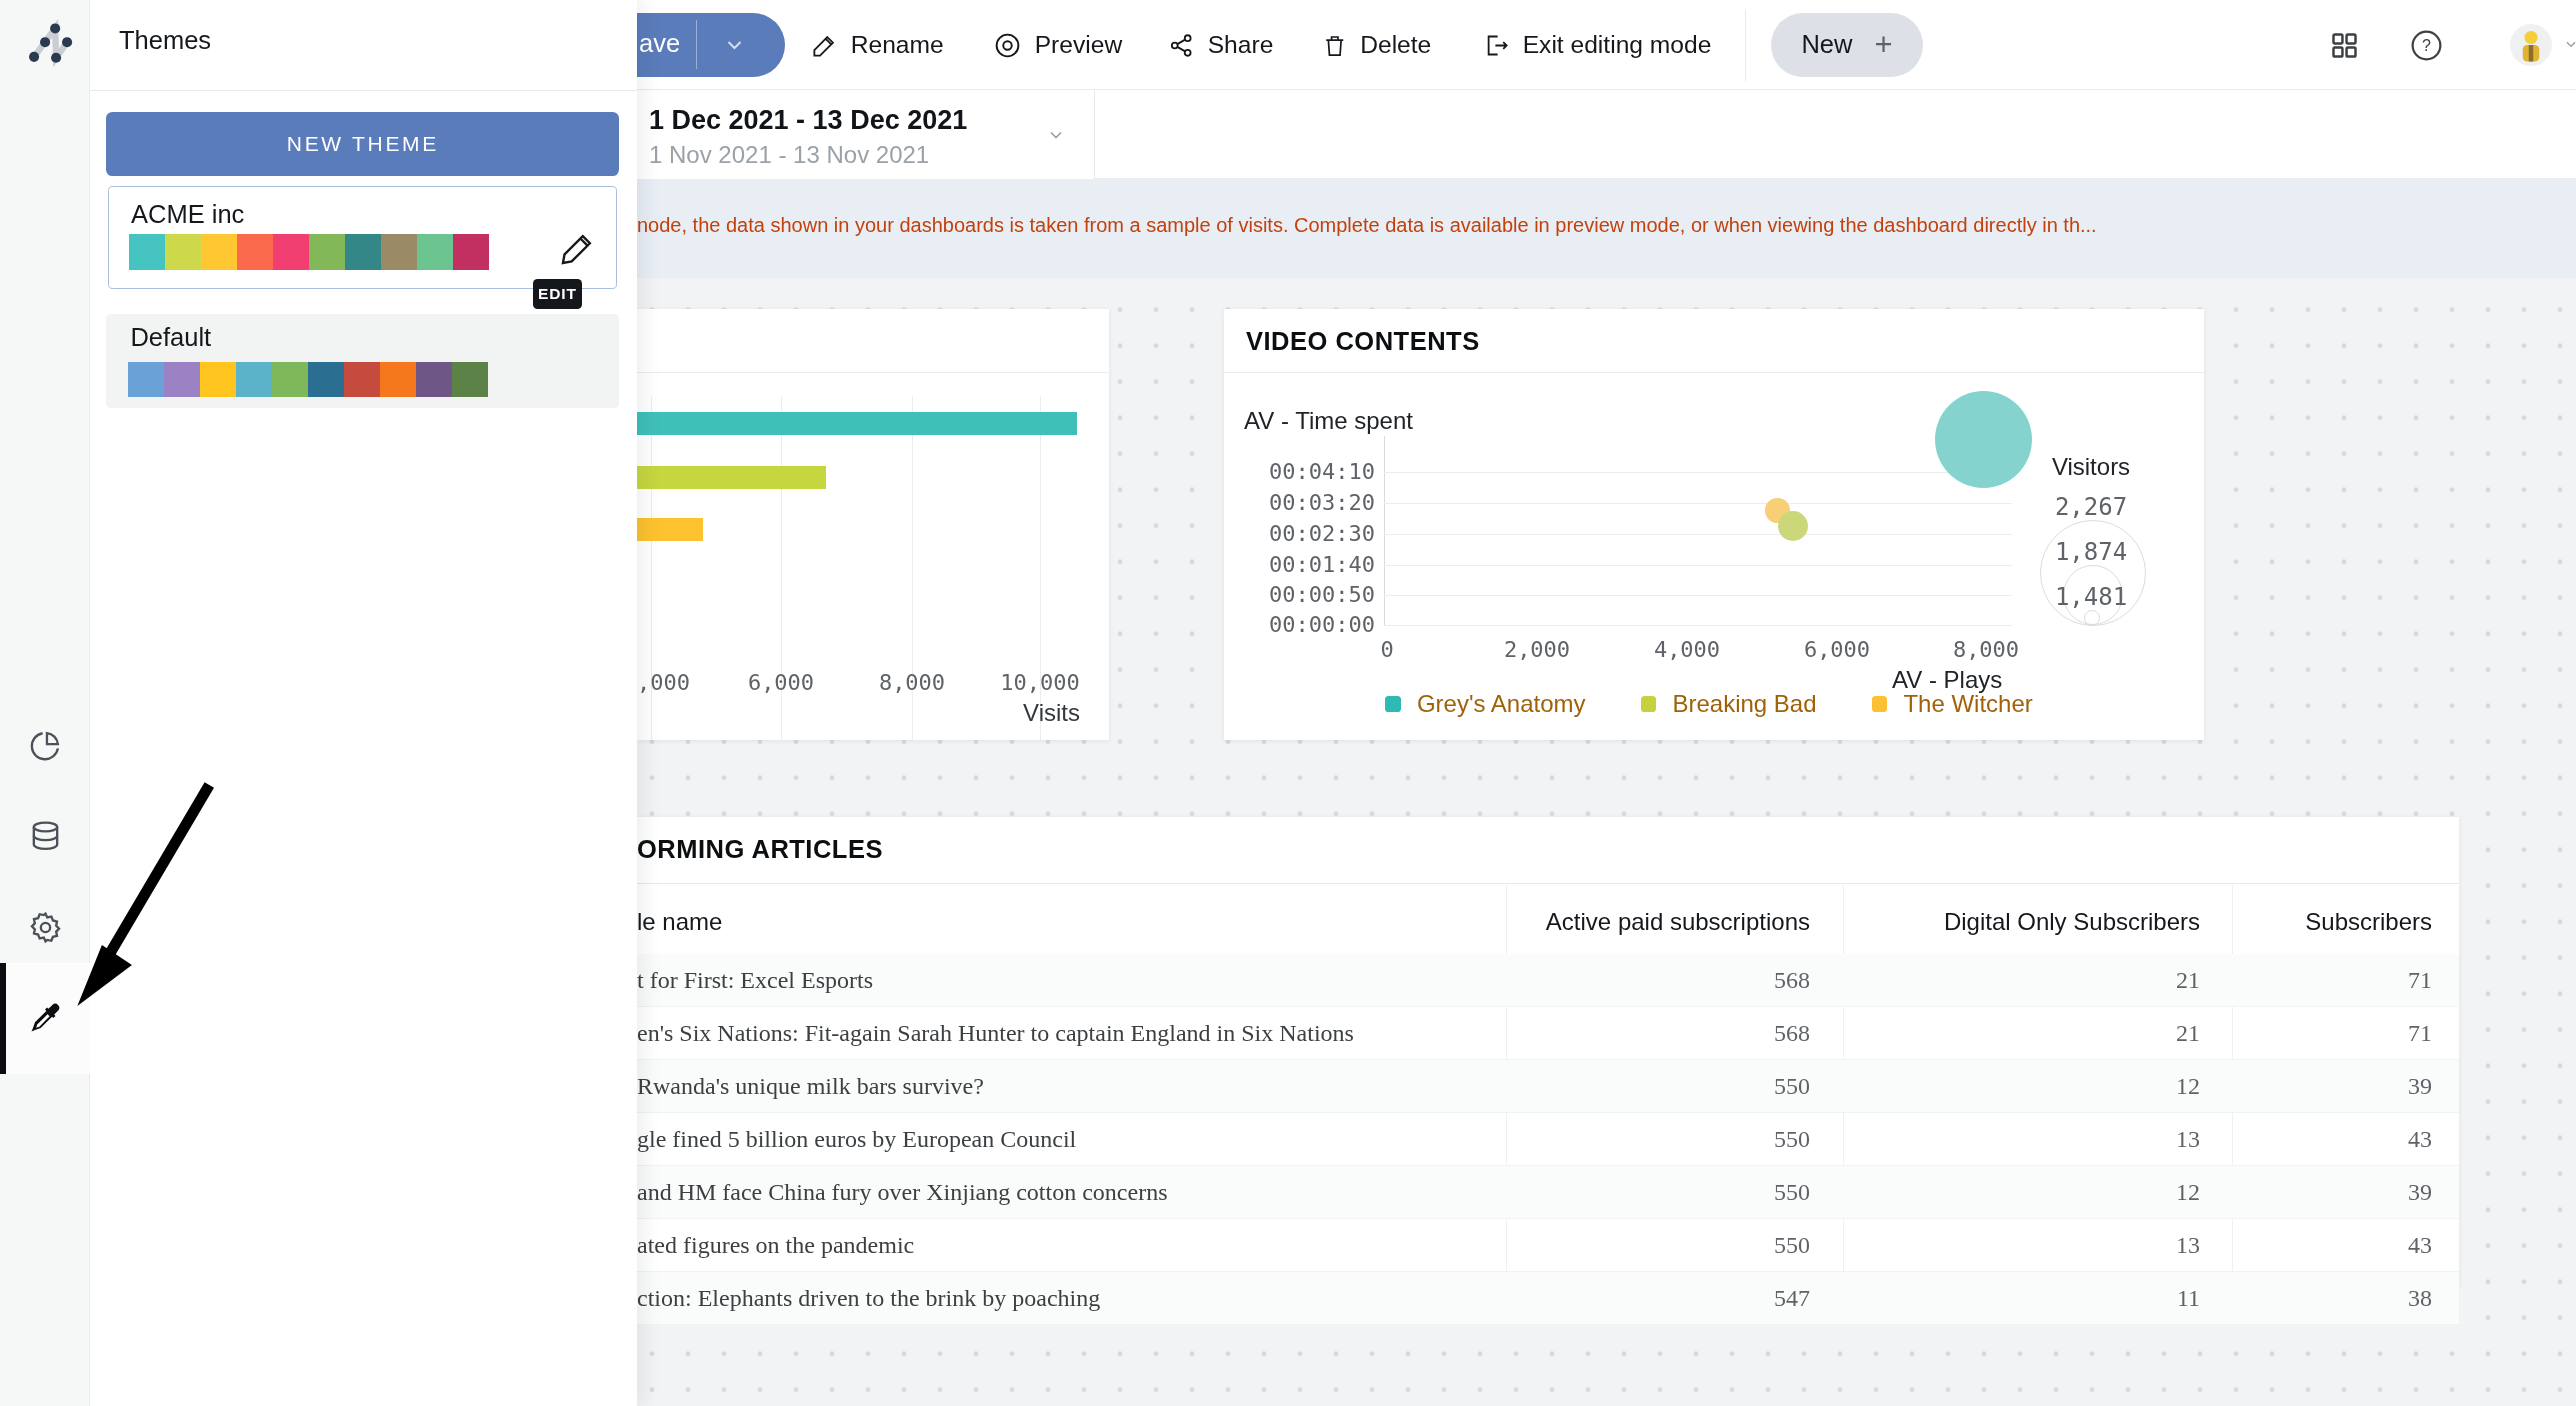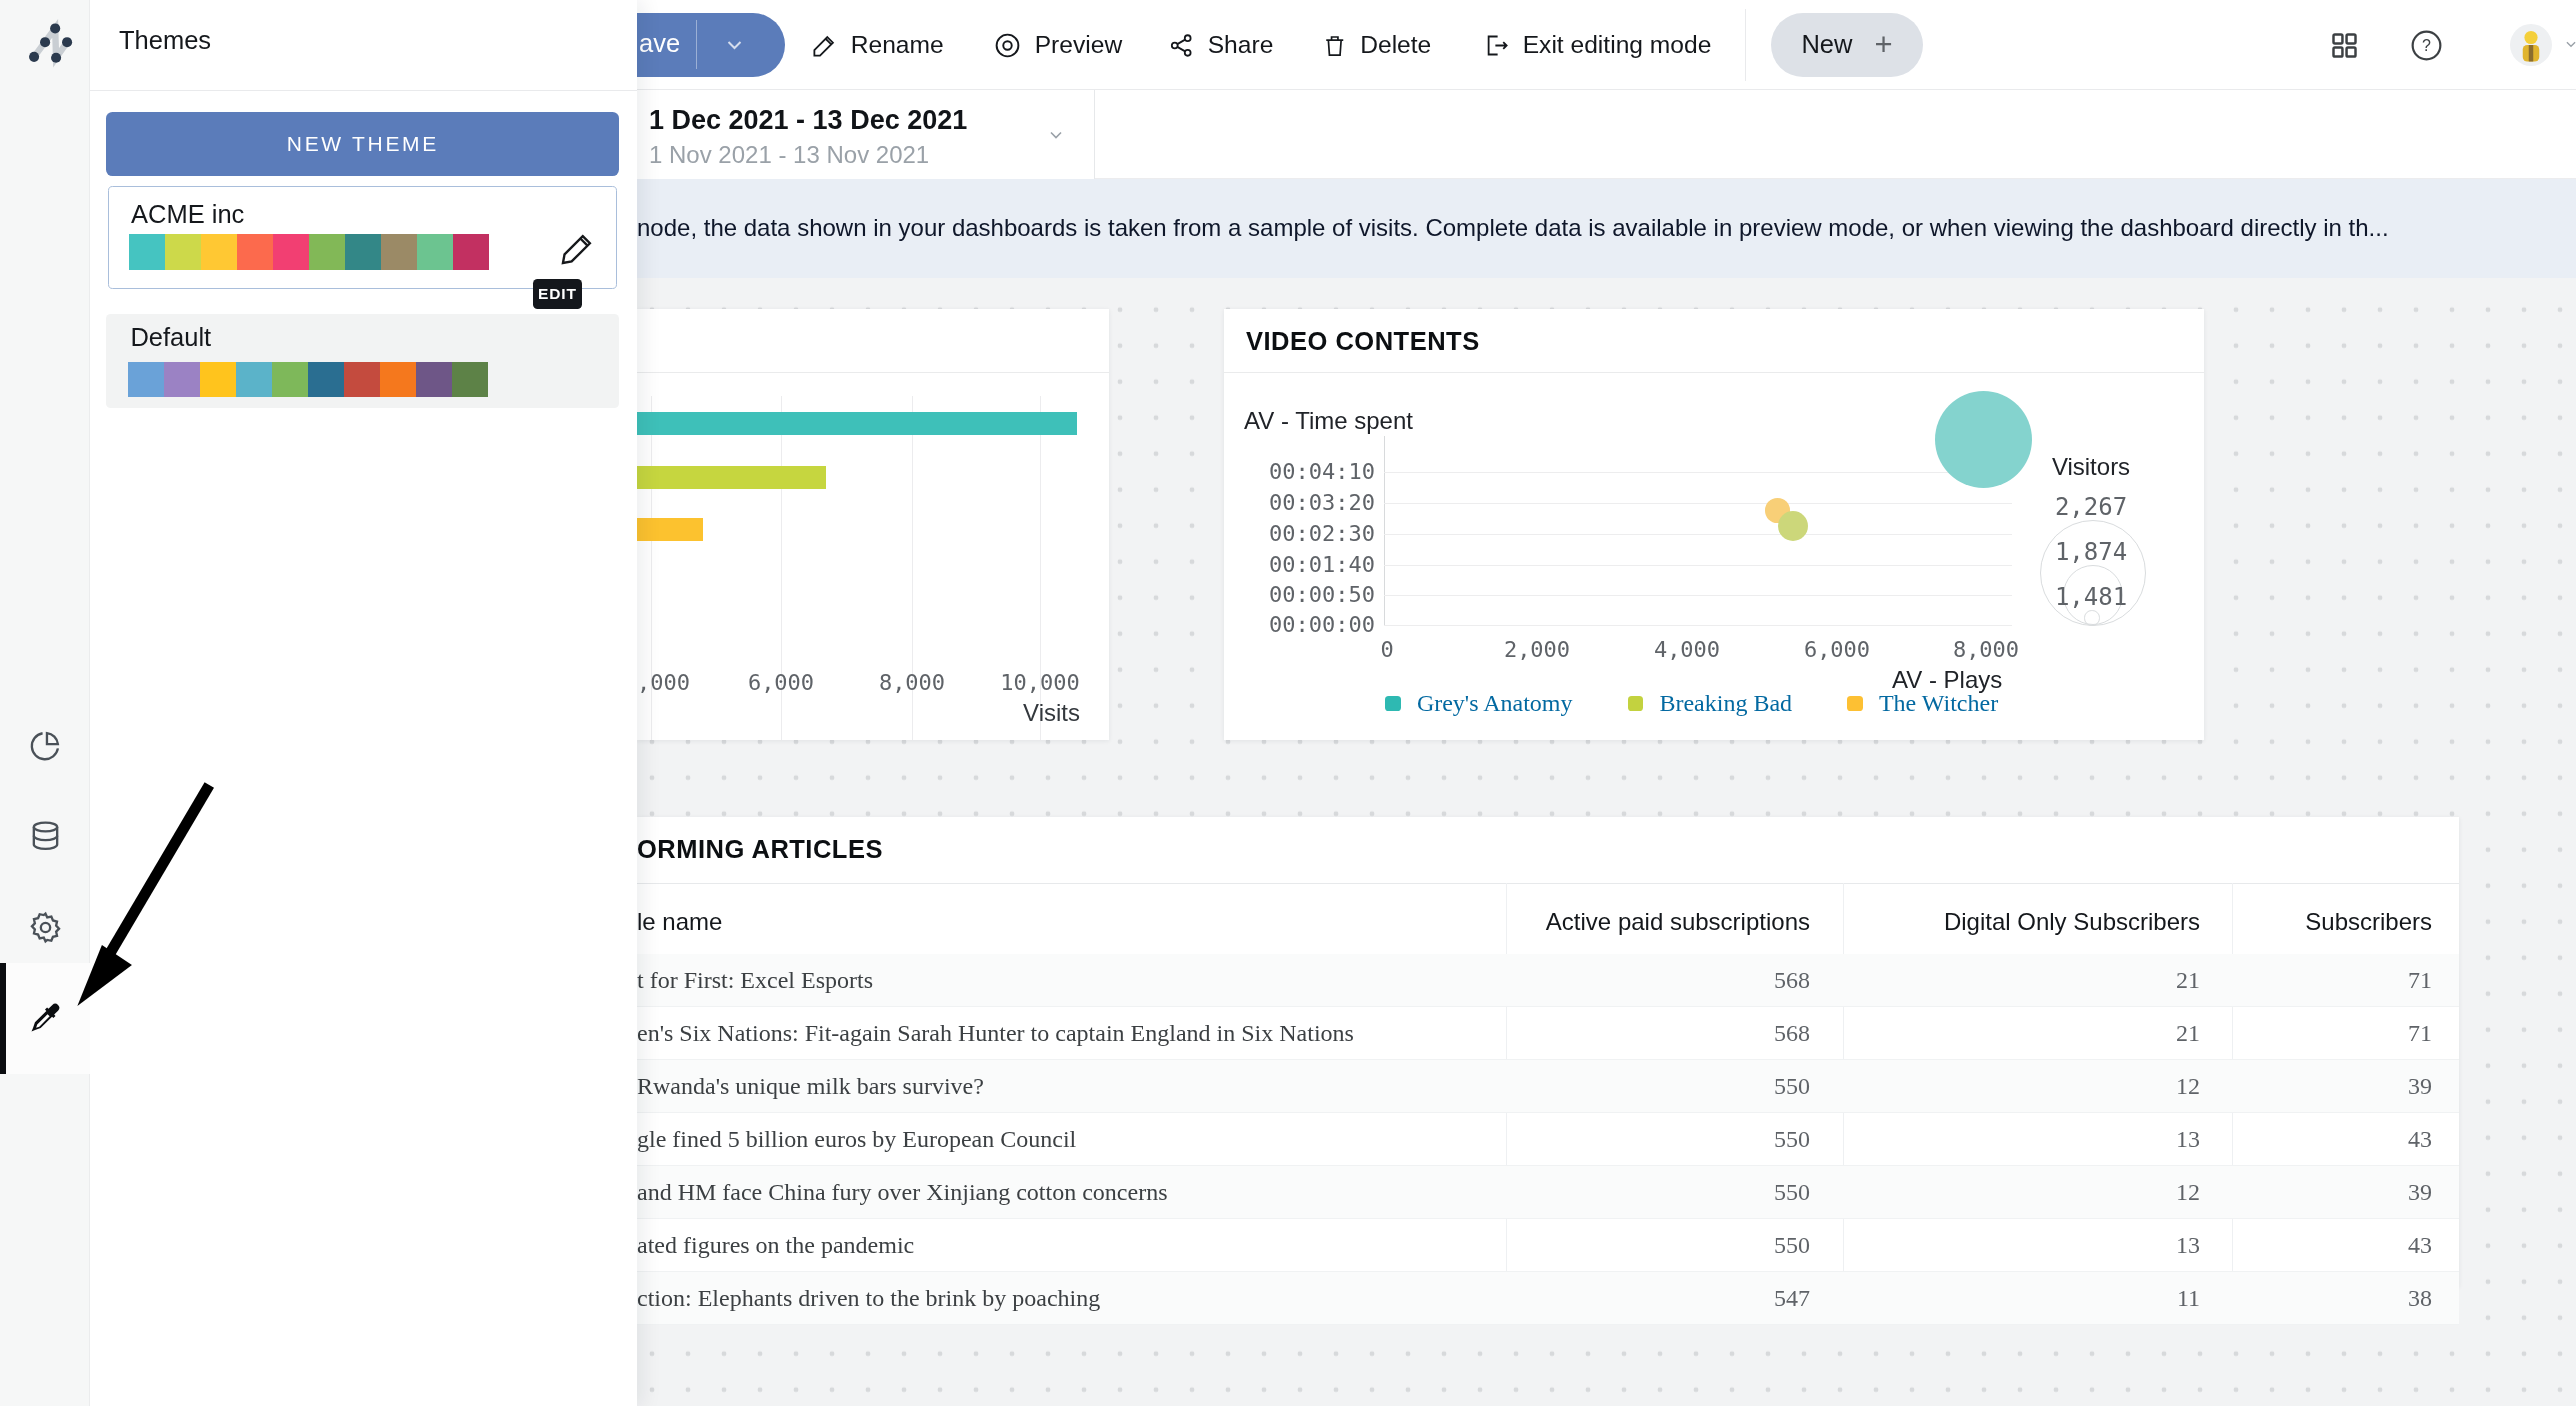--- a/index.html
+++ b/index.html
@@ -39,21 +39,21 @@
   
   .filter-bar { position:absolute; left:0; top:90px; width:2576px; height:89px; background:#fff;
     border-bottom:0.9px solid #ececee; z-index:2; }
   .date-card { position:absolute; left:510px; top:0; width:585px; height:89px; background:#fff;
     border-right:0.9px solid #e6e8ea; cursor:pointer; }
   .date-main { position:absolute; left:139px; top:14.6px; font-size:27px; font-weight:bold; color:#111418; }
   .date-sub  { position:absolute; left:139px; top:51px; font-size:24px; color:#9aa1a8; }
   .date-card svg { position:absolute; left:534px; top:35px; color:#9aa1a8; }
   .notice-bar { position:absolute; left:0; top:179px; width:2576px; height:99px; background:#e9eef5;
     z-index:1; display:flex; align-items:center; }
-  .notice-text { position:absolute; left:637px; top:35px; font-size:24px; color:#0f172a; white-space:nowrap; }
+  .notice-text { position:absolute; left:637px; top:35px; font-size:20px; color:#c2410c; white-space:nowrap; }
 
   
   .card { position:absolute; background:#fff; box-shadow:0 0.9px 4.6px rgba(30,40,50,.08); z-index:1; }
   .card-divider { position:absolute; left:0; width:100%; height:0.9px; background:#eaebec; }
 
   
   .visits-card { left:637px; top:309px; width:472px; height:431px; overflow:hidden; }
   .v-grid { position:absolute; top:84px; width:0.9px; height:565px; background:#ececee; }
   .v-grid.g1{left:13.7px}.v-grid.g2{left:144px}.v-grid.g3{left:275px}.v-grid.g4{left:403px}
   .v-grid { height:563px; top:87px; max-height:563px; }
@@ -82,21 +82,21 @@
   .vc-xticks span { position:absolute; top:328px; font-size:22px; color:#5f6368; transform:translateX(-50%); }
   .vc-xticks span:nth-of-type(1){left:163px}.vc-xticks span:nth-of-type(2){left:313px}
   .vc-xticks span:nth-of-type(3){left:463px}.vc-xticks span:nth-of-type(4){left:613px}
   .vc-xticks span:nth-of-type(5){left:762px}
   .ax-title-x { position:absolute; left:668px; top:357px; font-size:24px; color:#202328; }
   .bubble { position:absolute; border-radius:50%; }
   .bub-teal  { left:711px; top:82px;  width:97px; height:97px; background:#84d3ce; }
   .bub-amber { left:541px; top:189px; width:24.6px;  height:24.6px;  background:#f8cf77; }
   .bub-green { left:554px; top:202px; width:30px;  height:30px;  background:#ccd77a; }
   .vc-legend { position:absolute; left:161px; top:381px; display:flex; gap:55px; align-items:center; }
-  .leg-item { display:flex; align-items:center; gap:16.4px; font-size:24px; color:#0369a1;font-family:Liberation Serif, serif; }
+  .leg-item { display:flex; align-items:center; gap:16.4px; font-size:24px; color:#a16207; }
   .leg-swatch { width:15.5px; height:15.5px; border-radius:3.6px; }
   .size-legend-title { position:absolute; left:794px; top:144px; width:146px; text-align:center;
     font-size:24px; color:#202328; }
   .size-val { position:absolute; left:794px; width:146px; text-align:center; font-size:24px; color:#5f6368; z-index:2; }
   .size-val:nth-of-type(1){top:184px}.size-val:nth-of-type(2){top:229px}.size-val:nth-of-type(3){top:274px}
   .size-circle { position:absolute; border:1.8px solid #d9dcde; border-radius:50%; background:transparent; }
   .sc1 { left:816px; top:211px; width:106px; height:106px; }
   .sc2 { left:839px; top:256px; width:60px;  height:60px; }
   .sc3 { left:860px; top:301px; width:15.5px;  height:15.5px; }
 

